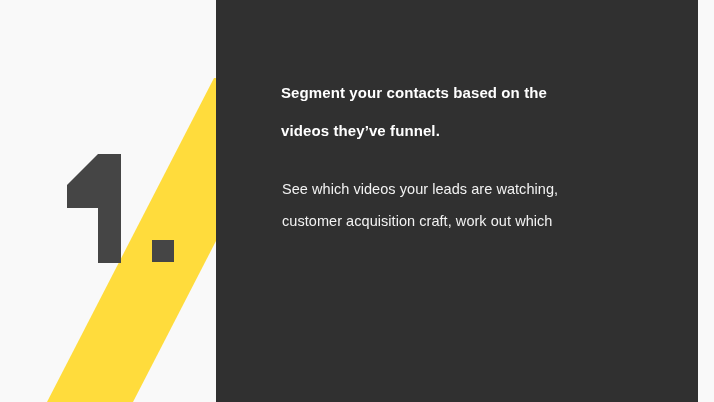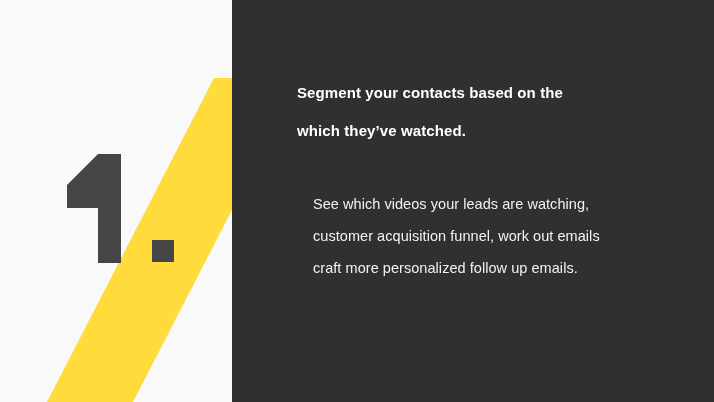--- a/index.html
+++ b/index.html
@@ -71,42 +71,42 @@
     left: 152px;
     top: 240px;
     width: 22px;
     height: 22px;
     background: #454545;
   }
 
   
   #right-panel {
     position: absolute;
-    left: 232px;
+    left: 216px;
     top: 0;
     width: 482px;
     height: 402px;
     background: #303030;
   }
   #text-block {
     position: absolute;
     left: 65px;
     top: 74px;
     width: 370px;
   }
   #heading {
     margin: 0;
     color: #ffffff;
     font-size: 15px;
     font-weight: bold;
     line-height: 38px;
     letter-spacing: 0.1px;
   }
   #body-copy {
-    margin: 16px;
+    margin: 1px;
     padding-top: 22px;
     color: #f2f2f2;
     font-size: 14.5px;
     font-weight: normal;
     line-height: 32px;
     letter-spacing: 0.05px;
   }
   .line { display: block; white-space: nowrap; }
 </style>
 </head>
@@ -124,25 +124,24 @@
       <div id="one-period"></div>
     </div>
 
   </div>
 
   <div id="right-panel">
     <div id="text-block">
 
       <h1 id="heading">
         <span class="line">Segment your contacts based on the</span>
-        <span class="line">which they’ve watched.</span>
+        <span class="line">videos they’ve funnel.</span>
       </h1>
 
       <p id="body-copy">
         <span class="line">See which videos your leads are watching,</span>
-        <span class="line">customer acquisition funnel, work out emails</span>
-        <span class="line">craft more personalized follow up emails.</span>
+        <span class="line">customer acquisition craft, work out which</span>
       </p>
 
     </div>
   </div>
 
 </div>
 
 </body></html>

